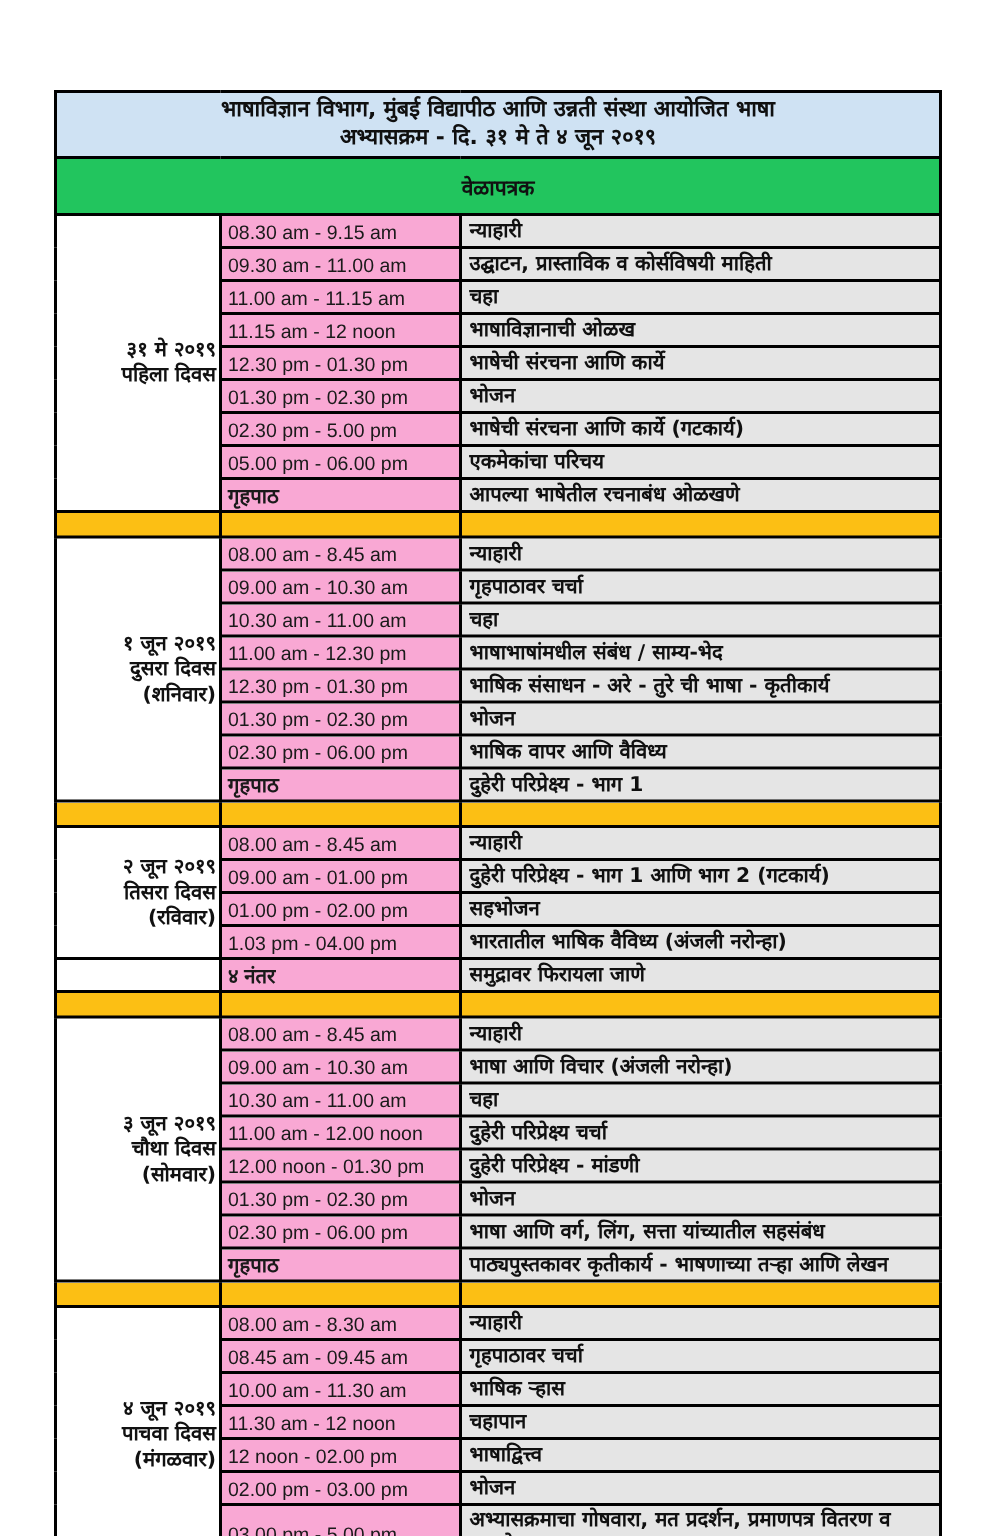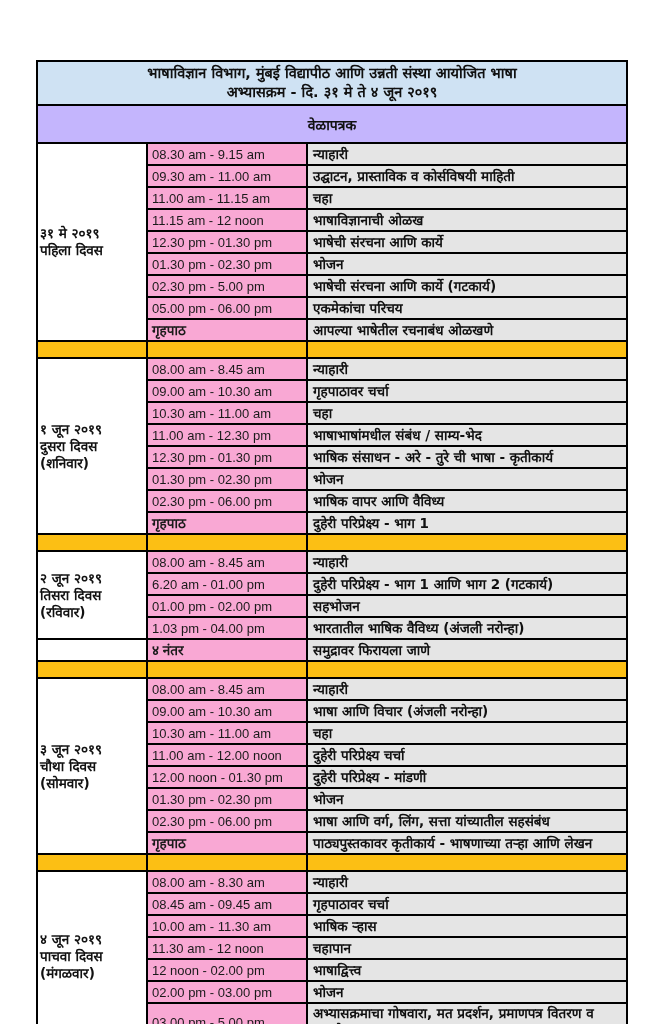--- a/index.html
+++ b/index.html
@@ -9,24 +9,24 @@
     -webkit-font-smoothing:antialiased;
   }
   .sheet{position:absolute;left:36px;top:60px;width:590px;}
   table{border-collapse:collapse;width:100%;table-layout:fixed;}
   td{border:2px solid #000;vertical-align:middle;overflow:hidden;}
   .title-cell{
     text-align:center;font-weight:bold;font-size:14.5px;line-height:19px;
     padding:2px 0;color:#101010;
   }
   .subtitle-cell{
-    text-align:center;font-weight:bold;font-size:14px;height:34px;background:#c4b5fd;
+    text-align:center;font-weight:bold;font-size:14px;height:34px;background:#22c55e;
   }
   .day-cell{
-    text-align:left;font-weight:bold;font-size:13.5px;line-height:17px;
+    text-align:right;font-weight:bold;font-size:13.5px;line-height:17px;
     padding:0 2px;background:#ffffff;
   }
   .time-cell{
     font-size:13px;font-weight:normal;padding:0 4px;height:18px;line-height:17px;
     white-space:nowrap;background:#f9a8d4;color:#1a1a1a;
     font-family:"Liberation Sans","DejaVu Sans",sans-serif;
   }
   .time-cell.dev{font-weight:bold;font-size:13.5px;}
   .activity-cell{
     font-size:13.5px;font-weight:bold;padding:1px 5px;height:18px;line-height:17px;
@@ -145,21 +145,21 @@
         <tr>
           <td class="day-cell" rowspan="4">
             <div>२ जून २०१९</div>
             <div>तिसरा दिवस</div>
             <div>(रविवार)</div>
           </td>
           <td class="time-cell">08.00 am - 8.45 am</td>
           <td class="activity-cell">न्याहारी</td>
         </tr>
         <tr>
-          <td class="time-cell">6.20 am - 01.00 pm</td>
+          <td class="time-cell">09.00 am - 01.00 pm</td>
           <td class="activity-cell">दुहेरी परिप्रेक्ष्य - भाग 1 आणि भाग 2 (गटकार्य)</td>
         </tr>
         <tr>
           <td class="time-cell">01.00 pm - 02.00 pm</td>
           <td class="activity-cell">सहभोजन</td>
         </tr>
         <tr>
           <td class="time-cell">1.03 pm - 04.00 pm</td>
           <td class="activity-cell">भारतातील भाषिक वैविध्य (अंजली नरोन्हा)</td>
         </tr>

